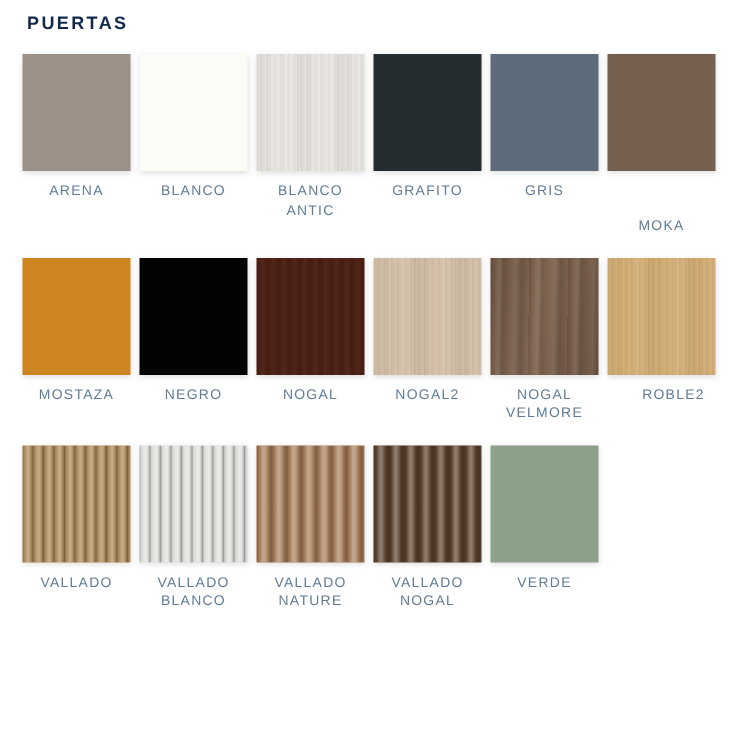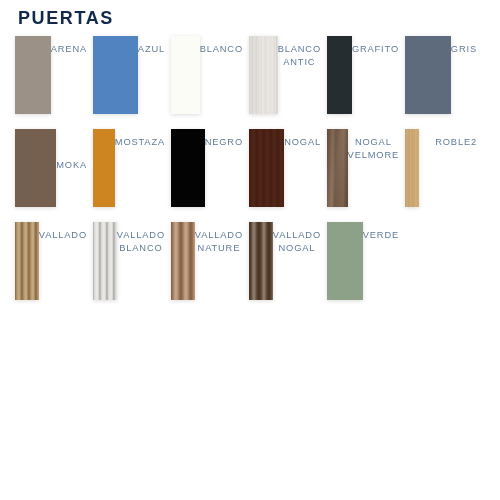--- a/index.html
+++ b/index.html
@@ -18,41 +18,41 @@
     width: 500px;
     height: 500px;
     position: relative;
     background: #ffffff;
     box-sizing: border-box;
   }
   .section-title {
     position: absolute;
     left: 18px;
     top: 8px;
-    font-size: 18px;
+    font-size: 12px;
     font-weight: bold;
     letter-spacing: 1.6px;
     color: #13294b;
     font-family: "Liberation Sans", sans-serif;
   }
   .grid {
     position: absolute;
     left: 12px;
     top: 30px;
     width: 482px;
     display: flex;
     flex-wrap: wrap;
   }
   .swatch-cell {
     width: 78px;
     margin: 0 0 9px 0;
     padding: 6px 3px 0 3px;
     box-sizing: border-box;
     display: flex;
-    flex-direction: row;
+    flex-direction: column;
     cursor: pointer;
   }
   .swatch-box {
     width: 72px;
     height: 78px;
     box-shadow: 0 1px 4px rgba(80,80,80,0.20);
     position: relative;
     overflow: hidden;
     background-color: #cccccc;
   }
@@ -127,26 +127,20 @@
   <div class="section-title" style="color: rgb(19, 41, 75);">PUERTAS</div>
 
   <div class="grid">
       <div class="swatch-cell">
         <div class="swatch-box" style="background-color: rgb(156, 145, 135);">
           <div class="tex tex-none"></div>
         </div>
         <div class="swatch-label" style="color: rgb(95, 123, 150);">ARENA</div>
       </div>
       <div class="swatch-cell">
-        <div class="swatch-box" style="background-color: rgb(81, 131, 192);">
-          <div class="tex tex-none"></div>
-        </div>
-        <div class="swatch-label" style="color: rgb(95, 123, 150);">AZUL</div>
-      </div>
-      <div class="swatch-cell">
         <div class="swatch-box" style="background-color: rgb(252, 252, 246);">
           <div class="tex tex-none"></div>
         </div>
         <div class="swatch-label" style="color: rgb(95, 123, 150);">BLANCO</div>
       </div>
       <div class="swatch-cell">
         <div class="swatch-box" style="background-color: rgb(233, 229, 225);">
           <div class="tex tex-grain"></div>
         </div>
         <div class="swatch-label" style="color: rgb(95, 123, 150);">BLANCO
@@ -182,20 +176,26 @@
         </div>
         <div class="swatch-label" style="color: rgb(95, 123, 150);">NEGRO</div>
       </div>
       <div class="swatch-cell">
         <div class="swatch-box" style="background-color: rgb(74, 31, 19);">
           <div class="tex tex-soft"></div>
         </div>
         <div class="swatch-label" style="color: rgb(95, 123, 150);">NOGAL</div>
       </div>
       <div class="swatch-cell">
+        <div class="swatch-box" style="background-color: rgb(212, 192, 167);">
+          <div class="tex tex-grain"></div>
+        </div>
+        <div class="swatch-label" style="color: rgb(95, 123, 150);">NOGAL2</div>
+      </div>
+      <div class="swatch-cell">
         <div class="swatch-box" style="background-color: rgb(123, 95, 74);">
           <div class="tex tex-walnut"></div>
         </div>
         <div class="swatch-label" style="color: rgb(95, 123, 150);">NOGAL
 VELMORE</div>
       </div>
       <div class="swatch-cell">
         <div class="swatch-box" style="background-color: rgb(211, 174, 118);">
           <div class="tex tex-grain"></div>
         </div>

